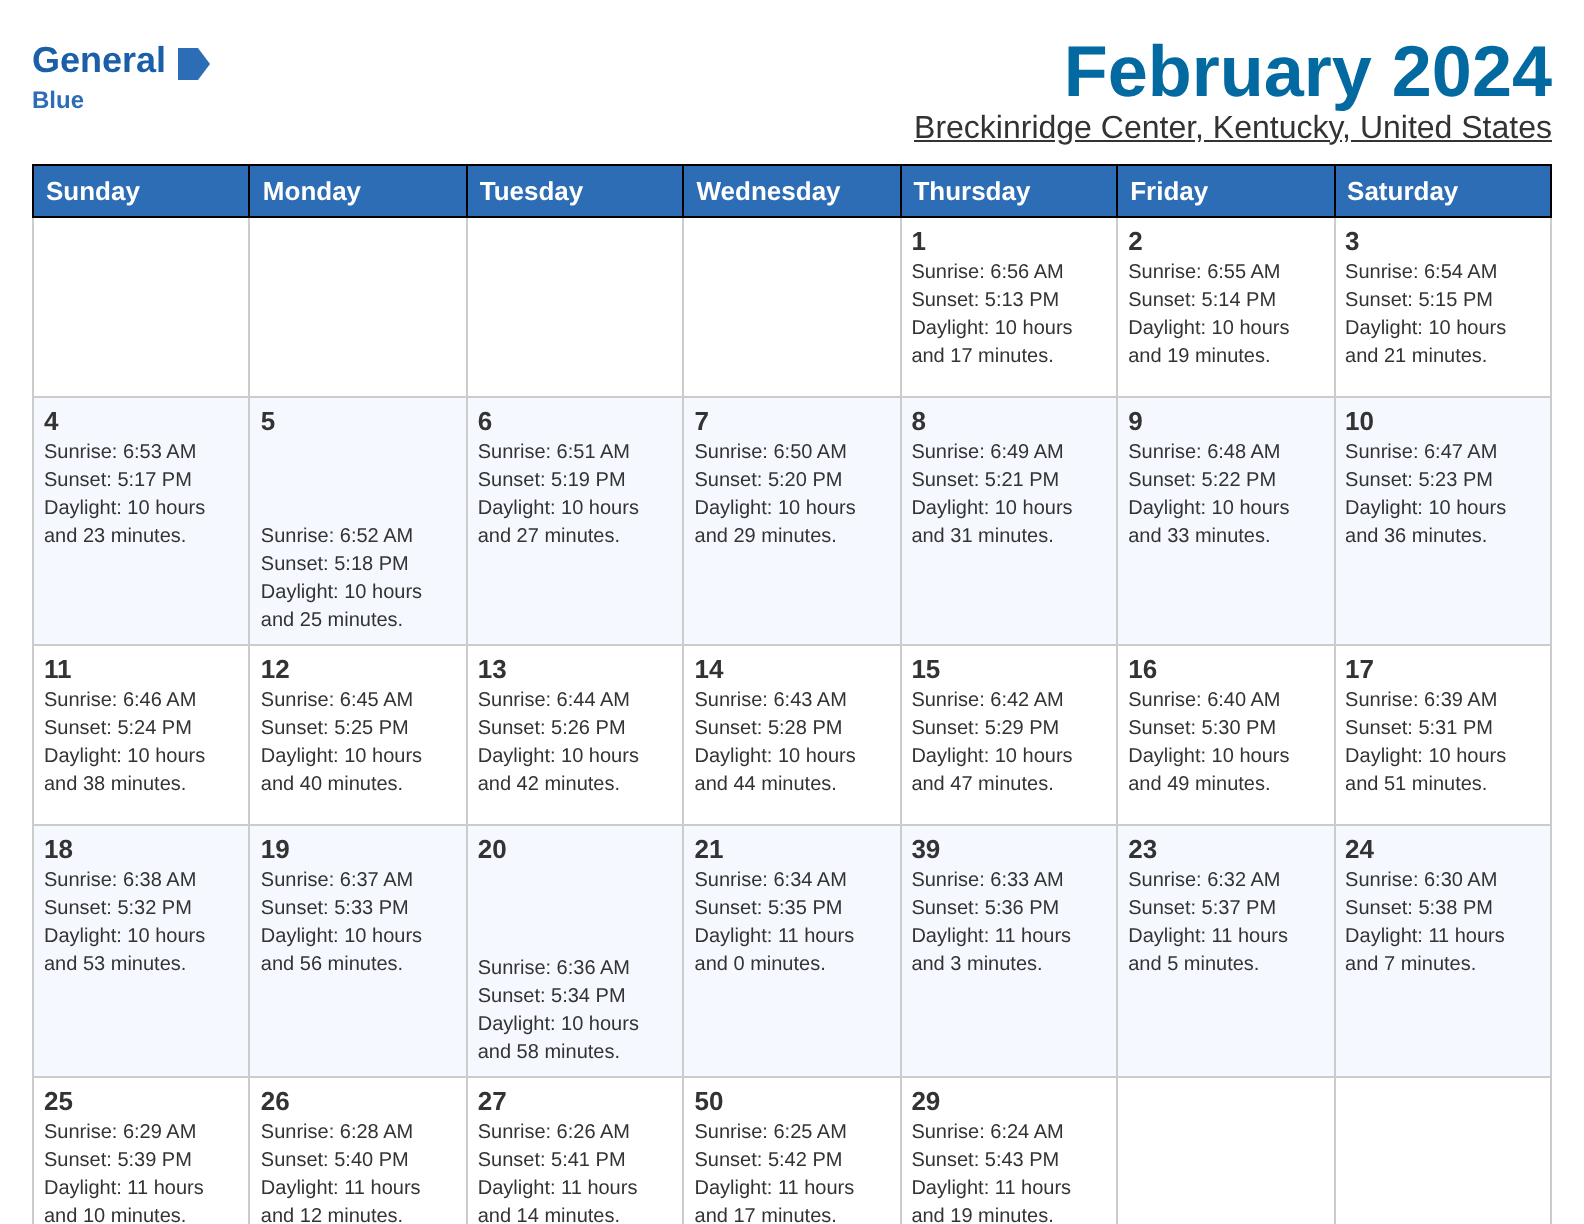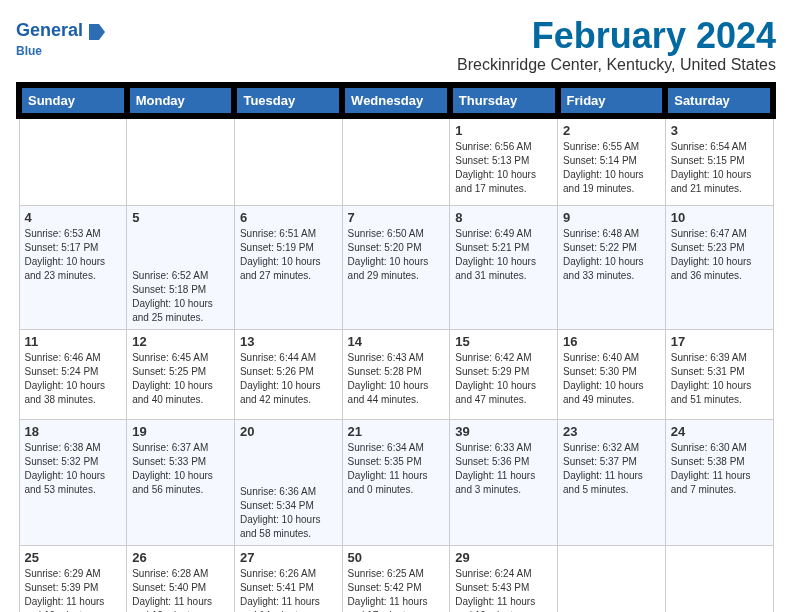--- a/index.html
+++ b/index.html
@@ -17,40 +17,41 @@
     .month-title {
       font-size: 36px;
       font-weight: bold;
       color: #0369a1;
       line-height: 1.1;
     }
     .location-title {
       font-size: 16px;
       color: #333;
       margin-bottom: 8px;
+      text-decoration: underline;
     }
     .logo-area {
       float: left;
       margin-top: 4px;
     }
     .clearfix::after { content: ''; display: table; clear: both; }
     
     table {
       width: 100%;
       border-collapse: collapse;
       table-layout: fixed;
     }
     thead th {
       background-color: #2d6db5;
       color: #fff;
       text-align: left;
       padding: 5px 6px;
       font-size: 13px;
       font-weight: bold;
-      border: 6px solid #000000;
+      border: 1px solid #000000;
     }
     tbody td {
       border: 1px solid #ccc;
       vertical-align: top;
       padding: 4px 5px;
       height: 90px;
       background: #fff;
     }
     tbody tr:nth-child(even) td {
       background: #f5f8ff;

